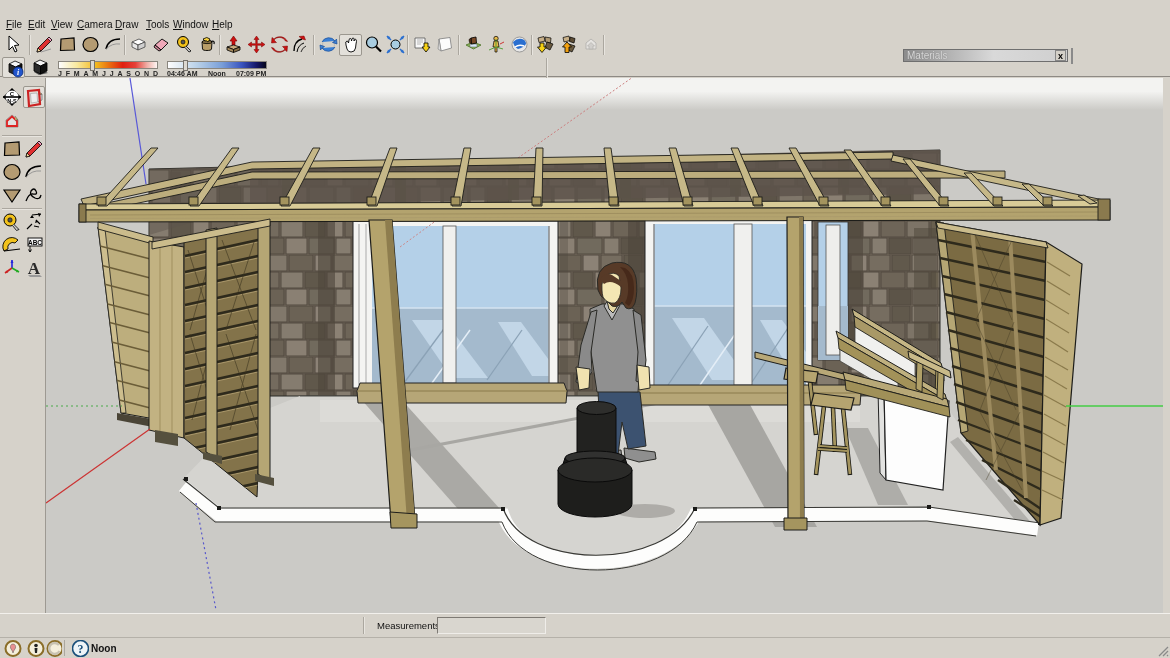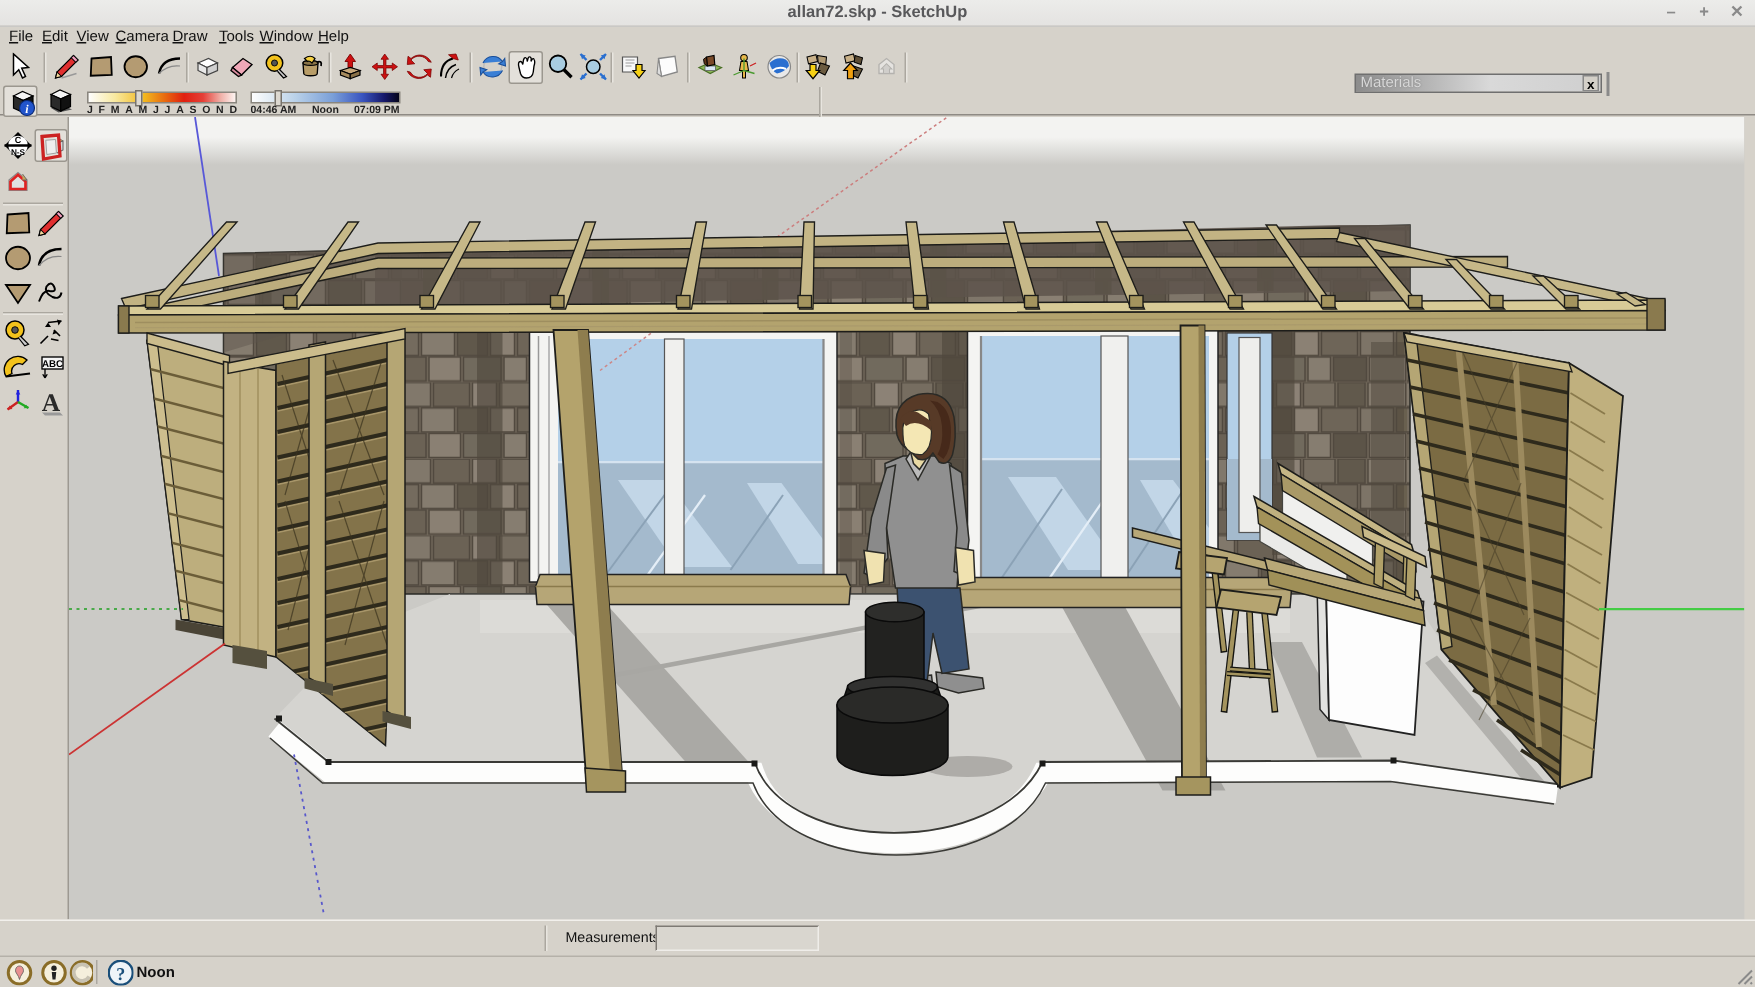--- a/index.html
+++ b/index.html
@@ -44,24 +44,20 @@
 #measurebar .mlabel { position:absolute; left:377px; top:6px; font-size:9.5px; color:#111; }
 #measurebar .mbox { position:absolute; left:437px; top:3px; width:109px; height:17px; background:#d9d6cf; border:1px solid #7e7a74; border-bottom-color:#efede9; border-right-color:#efede9; }
 
 #statusbar { position:absolute; left:0; top:637px; width:1170px; height:21px; background:#d6d2ca; border-top:1px solid #b5b1a9; }
 #statusbar .ssep { position:absolute; left:64px; top:2px; width:2px; height:16px; border-left:1px solid #aba79f; }
 #statusbar .ready { position:absolute; left:91px; top:5px; font-size:10px; font-weight:bold; color:#111; }
 </style>
 </head>
 <body>
 <div id="app">
-  <div id="titlebar">
-    <div class="title">allan72.skp - SketchUp</div>
-    <div class="btns"><span>–</span><span>+</span><span>✕</span></div>
-  </div>
   <div id="menubar">
     <span class="mi" style="left:6px"><u>F</u>ile</span>
     <span class="mi" style="left:28px"><u>E</u>dit</span>
     <span class="mi" style="left:51px"><u>V</u>iew</span>
     <span class="mi" style="left:77px"><u>C</u>amera</span>
     <span class="mi" style="left:115px"><u>D</u>raw</span>
     <span class="mi" style="left:146px"><u>T</u>ools</span>
     <span class="mi" style="left:173px"><u>W</u>indow</span>
     <span class="mi" style="left:212px"><u>H</u>elp</span>
   </div>

